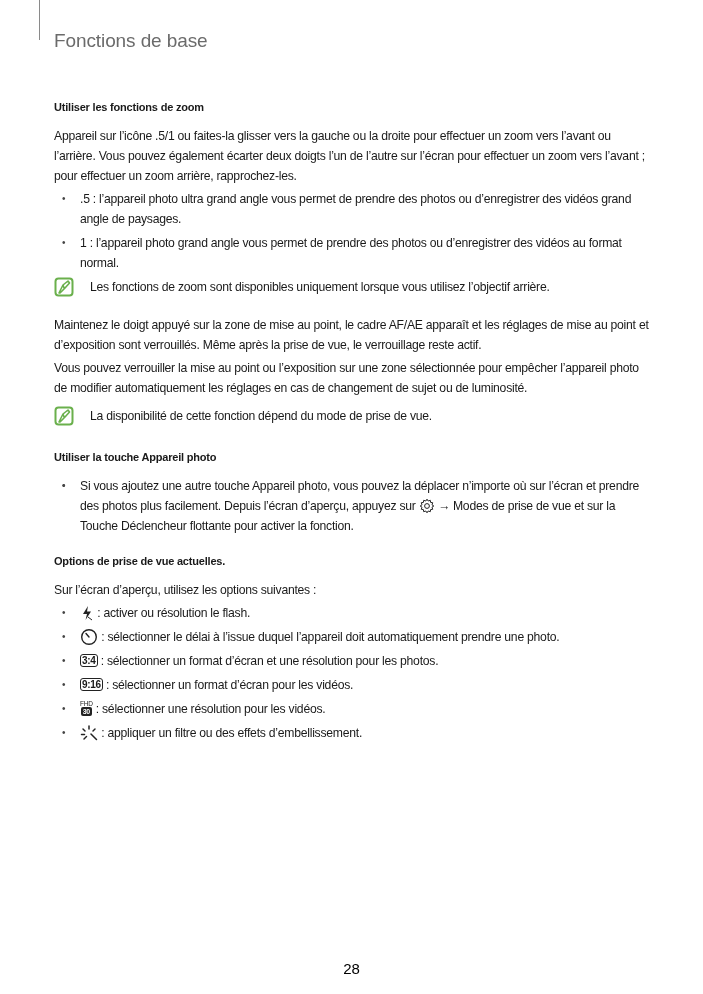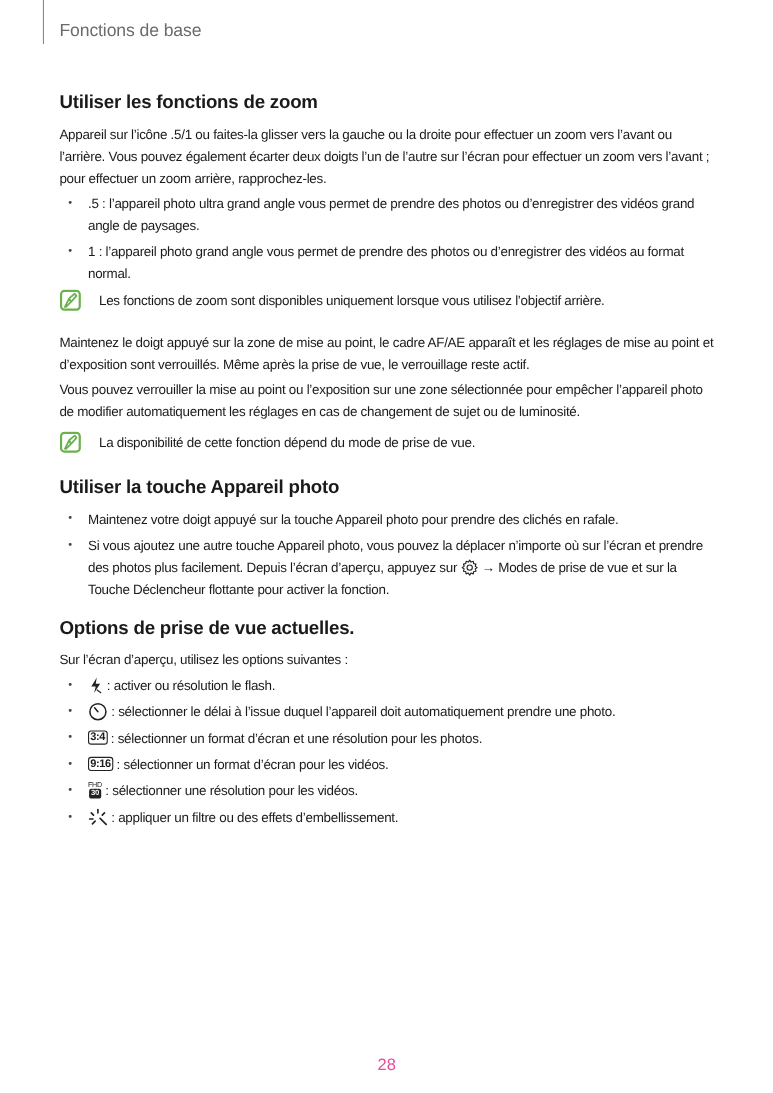--- a/index.html
+++ b/index.html
@@ -1,25 +1,25 @@
 <!DOCTYPE html>
 <html><head>
 <meta charset="utf-8">
 <style>
   html, body { margin: 0; padding: 0; background: #ffffff; }
   body {
     width: 703px; height: 994px; position: relative; overflow: hidden;
     font-family: "Liberation Sans", sans-serif; color: #1a1a1a;
   }
   .side-rule { position: absolute; left: 39px; top: 0; width: 1px; height: 40px; background: #8a8a8a; }
-  .running-head { position: absolute; left: 54px; top: 20px; font-size: 16px; color: #6b6b6b; letter-spacing: -0.1px; }
-  .page-num { position: absolute; left: 0; right: 0; top: 960px; text-align: center; font-size: 15px; color: #ec4899; }
+  .running-head { position: absolute; left: 54px; top: 30px; font-size: 19px; color: #6b6b6b; letter-spacing: -0.1px; }
+  .page-num { position: absolute; left: 0; right: 0; top: 960px; text-align: center; font-size: 15px; color: #000000; }
 
   .content { position: absolute; left: 54px; top: 82px; width: 600px; font-size: 12.2px; line-height: 20px; letter-spacing: -0.25px; }
-  h2 { font-size: 17px; font-weight: bold; margin: 0 0 8px 0; line-height: 22px; color: #1a1a1a; letter-spacing: -0.2px; }
+  h2 { font-size: 11px; font-weight: bold; margin: 14px 0 8px 0; line-height: 22px; color: #1a1a1a; letter-spacing: -0.2px; }
   p { margin: 0 0 3px 0; }
   ul { list-style: none; margin: 2px 0 0 0; padding: 0; }
   li { position: relative; padding-left: 26px; margin-bottom: 4px; }
   li .dot { position: absolute; left: 8px; top: 0; font-size: 10px; color: #444; }
   b { font-weight: normal; }
 
   .note { display: flex; align-items: flex-start; margin-top: 4px; }
   .note-icon { width: 20px; height: 20px; margin-right: 16px; flex: none; }
   .sec1 { margin-bottom: 18px; }
   .sec2 { margin-bottom: 20px; }
@@ -66,21 +66,21 @@
         <rect x="1.5" y="1.5" width="17" height="17" rx="3" fill="none" stroke="#6ab04c" stroke-width="2"></rect>
         <path d="M5 16 L9 8 L14 4 L15.5 6 L11 11 L6 16 Z M9 8 L10.5 12" fill="none" stroke="#6ab04c" stroke-width="1.6" stroke-linejoin="round"></path>
       </svg>
       <span>La disponibilité de cette fonction dépend du mode de prise de vue.</span>
     </div>
   </section>
 
   <section class="sec3">
     <h2>Utiliser la touche Appareil photo</h2>
     <ul>
-      <li><span class="dot">•</span><span>Maintenez votre doigt appuyé sur la touche Appareil photo pour prendre des clichés en rafale.</span></li>
+      <li><span class="dot">•</span></li>
       <li><span class="dot">•</span><span>Si vous ajoutez une autre touche Appareil photo, vous pouvez la déplacer n’importe où sur l’écran et prendre des photos plus facilement. Depuis l’écran d’aperçu, appuyez sur </span><svg class="inline-icon" width="16" height="16" viewBox="0 0 16 16">
             <circle cx="8" cy="8" r="2.4" fill="none" stroke="#222" stroke-width="1"></circle>
             <path d="M8 1.2 L9.2 3 L11.3 2.3 L11.6 4.4 L13.7 4.7 L13 6.8 L14.8 8 L13 9.2 L13.7 11.3 L11.6 11.6 L11.3 13.7 L9.2 13 L8 14.8 L6.8 13 L4.7 13.7 L4.4 11.6 L2.3 11.3 L3 9.2 L1.2 8 L3 6.8 L2.3 4.7 L4.4 4.4 L4.7 2.3 L6.8 3 Z" fill="none" stroke="#222" stroke-width="1" stroke-linejoin="round"></path>
           </svg><span> → </span><b>Modes de prise de vue</b><span> et sur la </span><b>Touche Déclencheur flottante</b><span> pour activer la fonction.</span></li>
     </ul>
   </section>
 
   <section>
     <h2>Options de prise de vue actuelles.</h2>
     <p>Sur l’écran d’aperçu, utilisez les options suivantes :</p>

